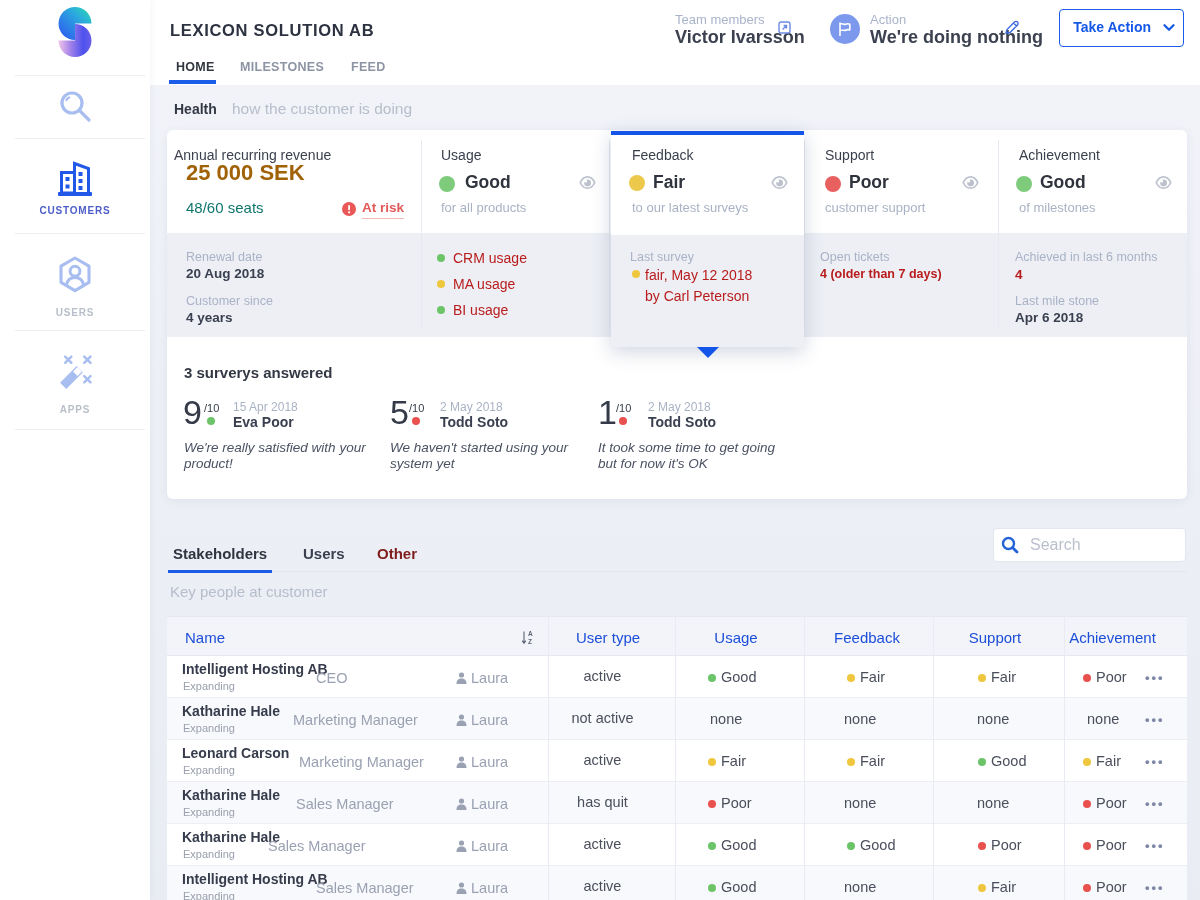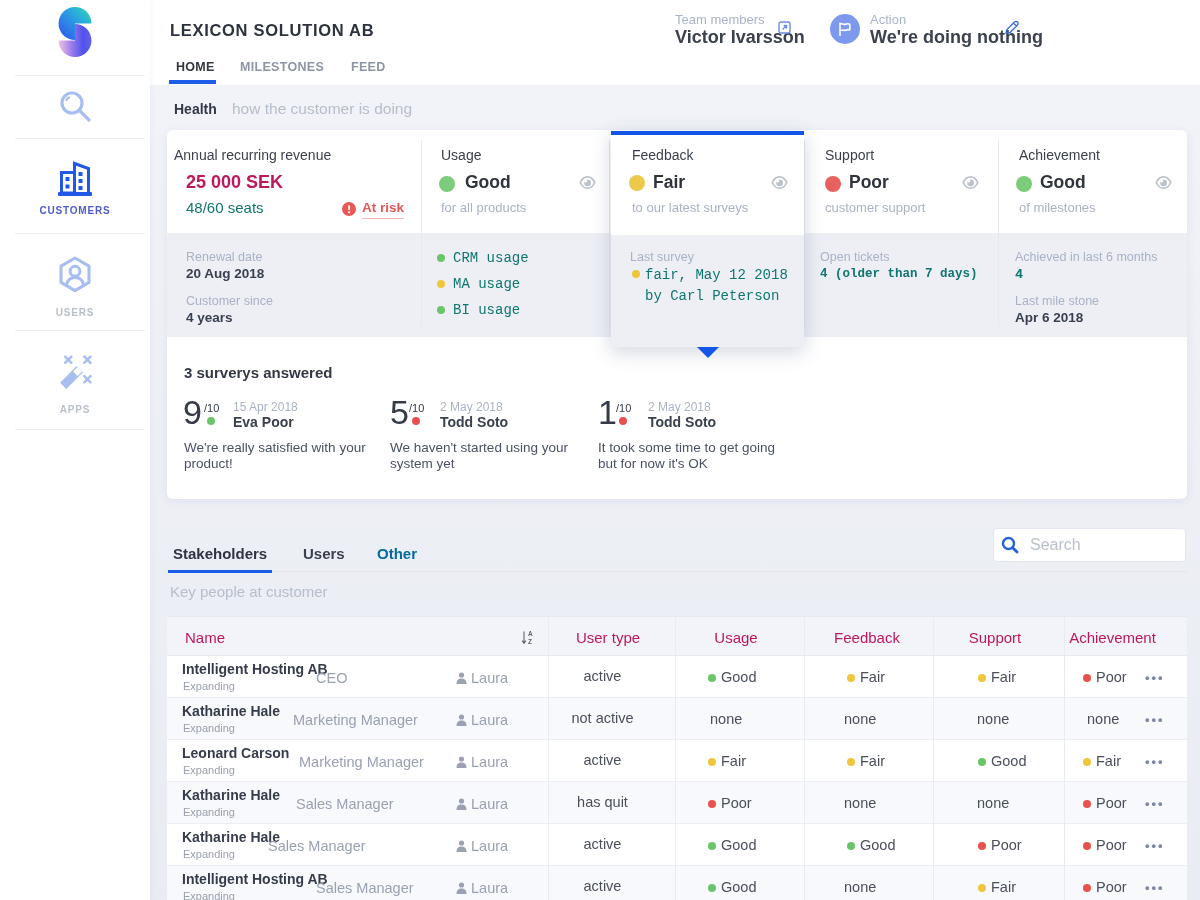--- a/index.html
+++ b/index.html
@@ -35,48 +35,48 @@
 
 #maincard { position:absolute; left:167px; top:130px; width:1020px; height:369px; background:#fff; border-radius:6px; box-shadow:0 2px 10px rgba(60,80,130,0.08); }
 #graystrip { position:absolute; left:167px; top:233px; width:1020px; height:104px; background:#edeff5; }
 .colsep { position:absolute; top:140px; height:187px; width:1px; background:#e7e9f0; }
 .coltitle { position:absolute; top:147px; font-size:14px; color:#3a3f4d; }
 .bigdot { position:absolute; width:16px; height:16px; border-radius:50%; }
 .bigval { position:absolute; top:172px; font-size:17.5px; font-weight:bold; color:#2f333d; }
 .colsub { position:absolute; top:199.5px; font-size:13px; color:#a9b2c4; }
 .gl { position:absolute; font-size:12.5px; color:#a9b2c6; }
 .gv { position:absolute; font-size:13.5px; color:#3a4050; font-weight:bold; }
-.gvn { position:absolute; font-size:14px; color:#0f766e;font-family:Liberation Mono, monospace; }
+.gvn { position:absolute; font-size:14px; color:#b91c1c; }
 .sdot { position:absolute; width:8px; height:8px; border-radius:50%; }
 .eye { position:absolute; top:175px; }
 
 #raised { position:absolute; left:611px; top:131px; width:193px; height:216px; background:#fff; box-shadow:0 5px 18px rgba(50,70,120,0.22); border-top:4px solid #1255e8; z-index:2; }
 #raisedgray { position:absolute; left:0; top:100px; width:193px; height:112px; background:#edeff5; }
 #pointer { position:absolute; left:86px; top:212px; width:0; height:0; border-left:11px solid transparent; border-right:11px solid transparent; border-top:11px solid #1255e8; }
 
 
 #surveytitle { position:absolute; left:184px; top:364px; font-size:15px; font-weight:bold; color:#333845; }
 .snum { position:absolute; top:392.5px; font-size:34px; color:#343a48; }
 .sden { position:absolute; top:401.5px; font-size:11px; color:#343a48; }
 .sdotb { position:absolute; top:417px; width:8px; height:8px; border-radius:50%; }
 .sdate { position:absolute; top:400px; font-size:12px; color:#a9b2c4; }
 .sname { position:absolute; top:414px; font-size:14px; font-weight:bold; color:#3a4050; }
-.squote { position:absolute; top:440px; font-size:13.5px; color:#4a5162; line-height:16.2px; }
+.squote { position:absolute; top:440px; font-size:13.5px; font-style:italic; color:#4a5162; line-height:16.2px; }
 
 
 .stab { position:absolute; top:545px; font-size:15px; font-weight:bold; }
 #tabline { position:absolute; left:167px; top:571px; width:1020px; height:1px; background:#e3e6ee; }
 #stab1line { position:absolute; left:168px; top:570px; width:104px; height:3px; background:#1b5ce8; z-index:2; }
 #searchbox { position:absolute; left:993px; top:528px; width:193px; height:34px; background:#fff; border:1px solid #e2e6ee; border-radius:4px; }
 #keypeople { position:absolute; left:170px; top:582.5px; font-size:15px; color:#b6bdcb; }
 
 
 #table { position:absolute; left:167px; top:616px; width:1020px; height:284px; background:#fff; }
 #thead { position:absolute; left:0; top:0; width:1020px; height:40px; background:#f2f4f9; border-top:1px solid #e6e8f0; border-bottom:1px solid #e6e8f0; }
-.th { position:absolute; top:12px; font-size:15px; color:#be185d; }
+.th { position:absolute; top:12px; font-size:15px; color:#1d4ed8; }
 .vline { position:absolute; top:0; width:1px; height:284px; background:#e9ebf2; }
 .row { position:absolute; left:0; width:1020px; height:42px; border-bottom:1px solid #eceef4; }
 .rowalt { background:#f8f9fc; }
 .rname { position:absolute; left:15px; top:4.5px; font-size:14px; font-weight:bold; color:#363c4c; white-space:nowrap; }
 .rsub { position:absolute; left:16px; top:23.5px; font-size:11px; color:#9aa0ad; }
 .rrole { position:absolute; top:14px; font-size:14.5px; color:#9aa1b2; white-space:nowrap; }
 .rlaura { position:absolute; left:304px; top:14px; font-size:14.5px; color:#9aa1b2; }
 .rtype { position:absolute; left:381px; width:109px; top:12px; font-size:14.5px; color:#4a4f5c; text-align:center; }
 .cdot { position:absolute; top:18px; width:8px; height:8px; border-radius:50%; }
 .cval { position:absolute; top:12.5px; font-size:14.5px; color:#4a4f5c; }
@@ -171,34 +171,37 @@
   </svg>
   <div class="abs" style="left:680px;top:14px;width:30px;height:30px;border-radius:50%;background:#7d99ee"></div>
   <svg class="abs" style="left:687px;top:21px" width="16" height="16" viewBox="0 0 16 16">
     <path d="M3 2 V14.5 M3 3 C5 1.8 6.5 4.2 8.7 3.2 C10.2 2.5 11.5 2.6 12.8 3.2 V9 C11.3 8.4 10.2 8.5 8.6 9.2 C6.8 10 5 8.5 3 9.6" fill="none" stroke="#fff" stroke-width="1.6" stroke-linejoin="round" stroke-linecap="round"></path>
   </svg>
   <div class="hlabel abs" style="left:720px;top:12px">Action</div>
   <div class="hvalue abs" style="left:720px;top:27px">We're doing nothing</div>
   <svg class="abs" style="left:854px;top:20px" width="15" height="15" viewBox="0 0 15 15">
     <path d="M2 13 L3 9.5 L10.5 2 C11.3 1.2 12.8 1.2 13.5 2 C14.3 2.8 14.3 4.2 13.5 5 L6 12.5 L2 13 Z M9.5 3 L12.5 6" fill="none" stroke="#3b6ae0" stroke-width="1.4"></path>
   </svg>
+  <div id="takeaction">Take Action&nbsp;&nbsp; <svg width="12" height="8" viewBox="0 0 12 8">
+        <path d="M1.5 1.2 L6 5.8 L10.5 1.2" fill="none" stroke="#1658e6" stroke-width="2.2" stroke-linecap="round" stroke-linejoin="round"></path>
+      </svg></div>
 </div>
 
 <div id="healthtitle">Health</div>
 <div id="healthsub">how the customer is doing</div>
 
 <div id="maincard"></div>
 <div id="graystrip"></div>
 <div class="colsep" style="left:421px"></div>
 <div class="colsep" style="left:609px"></div>
 <div class="colsep" style="left:804px"></div>
 <div class="colsep" style="left:998px"></div>
 
 <div class="coltitle" style="left:174px">Annual recurring revenue</div>
-<div class="abs" style="left:186px;top:172px;font-size:18px;font-weight:bold;color:#be185d">25 000 SEK</div>
+<div class="abs" style="left:186px;top:160px;font-size:22px;font-weight:bold;color:#a16207">25 000 SEK</div>
 <div class="abs" style="left:186px;top:199px;font-size:15px;color:#0f766e">48/60 seats</div>
 <svg class="abs" style="left:342px;top:202px" width="14" height="14" viewBox="0 0 14 14">
   <circle cx="7" cy="7" r="7" fill="#ea5757"></circle>
   <rect x="6.2" y="3" width="1.8" height="5.2" rx="0.9" fill="#fff"></rect>
   <circle cx="7.1" cy="10.3" r="1.1" fill="#fff"></circle>
 </svg>
 <div class="abs" style="left:362px;top:200px;font-size:13.5px;font-weight:bold;color:#e25957;border-bottom:1.5px solid #f2b9b7;padding-bottom:3px">At risk</div>
 <div class="gl" style="left:186px;top:250px">Renewal date</div>
 <div class="gv" style="left:186px;top:266px">20 Aug 2018</div>
 <div class="gl" style="left:186px;top:294px">Customer since</div>
@@ -282,21 +285,21 @@
 
 <div class="snum" style="left:598px">1</div>
 <div class="sden" style="left:616px">/10</div>
 <div class="sdotb red" style="left:619px"></div>
 <div class="sdate" style="left:648px">2 May 2018</div>
 <div class="sname" style="left:648px">Todd Soto</div>
 <div class="squote" style="left:598px">It took some time to get going<br>but for now it's OK</div>
 
 <div class="stab" style="left:173px;color:#2f3440">Stakeholders</div>
 <div class="stab" style="left:303px;color:#3a4050">Users</div>
-<div class="stab" style="left:377px;color:#0369a1">Other</div>
+<div class="stab" style="left:377px;color:#7f1d1d">Other</div>
 <div id="tabline"></div>
 <div id="stab1line"></div>
 <div id="searchbox"></div>
 <svg class="abs" style="left:1001px;top:536px" width="18" height="18" viewBox="0 0 18 18">
   <circle cx="7.5" cy="7.5" r="5.5" fill="none" stroke="#2563d8" stroke-width="2.4"></circle>
   <line x1="11.7" y1="11.7" x2="16" y2="16" stroke="#2563d8" stroke-width="2.8" stroke-linecap="round"></line>
 </svg>
 <div class="abs" style="left:1030px;top:536px;font-size:16px;color:#b9bfcc">Search</div>
 <div id="keypeople">Key people at customer</div>
 

